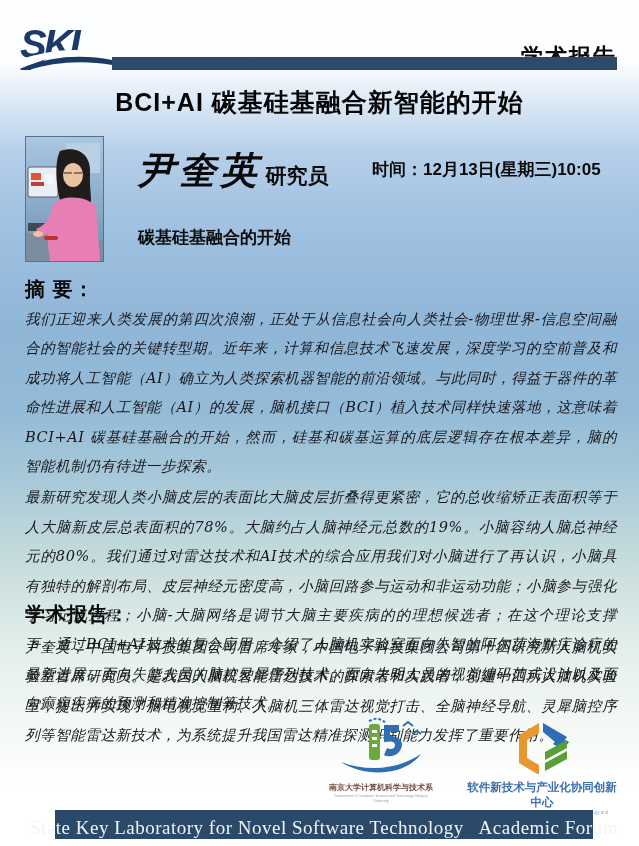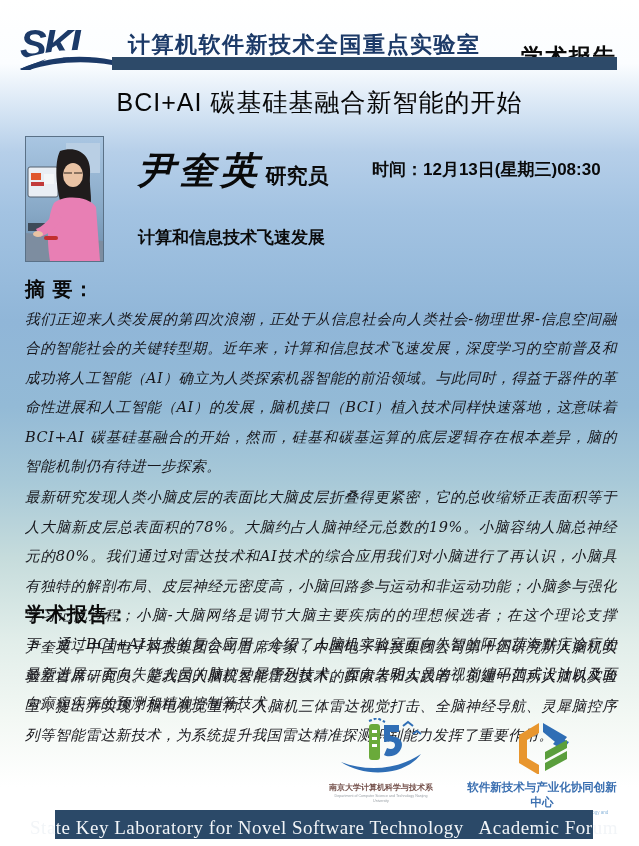--- a/index.html
+++ b/index.html
@@ -15,21 +15,21 @@
   
   .skl-logo { position:absolute; left:20px; top:22px; width:92px; height:48px; }
   .lab-name { position:absolute; left:128px; top:30px; font-size:22px; font-weight:bold;
     color:#1c3a68; letter-spacing:1.5px; }
   .event-type { position:absolute; right:22px; top:30px; font-size:22px; font-weight:bold;
     color:#0a0a0a; letter-spacing:2px;margin-top:12px; }
   .header-bar { position:absolute; left:112px; top:57px; width:505px; height:13px;
     background:#2d4a69; }
   
   .talk-title { position:absolute; left:0; top:86px; width:100%; text-align:center;
-    font-size:25px; font-weight:normal; color:#060606; letter-spacing:1px; }
+    font-size:25px; font-weight:bold; color:#060606; letter-spacing:1px; }
   
   .speaker-photo { position:absolute; left:25px; top:136px; width:79px; height:126px;
     border:1px solid #5a7187; }
   .speaker-name-row { position:absolute; left:138px; top:146px; }
   .speaker-name { font-family:"DejaVu Serif", serif; font-style:italic; font-weight:bold;
     font-size:37px; color:#0a0a0a; letter-spacing:4px; }
   .speaker-rank { font-size:21px; font-weight:bold; color:#0a0a0a; margin-left:0; }
   .speaker-affiliation { position:absolute; left:138px; top:226px; font-size:17px;
     font-weight:bold; color:#0a0a0a; }
   .meta-time  { position:absolute; left:372px; top:158px; font-size:17px; font-weight:bold; color:#0a0a0a; }
@@ -62,21 +62,20 @@
 <div class="page">
 
   <div class="skl-logo">
     <svg width="92" height="48" viewBox="0 0 92 48">
       <text x="0" y="36" font-family="Liberation Sans, sans-serif" font-size="40" font-weight="bold" font-style="italic" letter-spacing="-3" fill="#1c3a68">SKL</text>
       <path d="M-6,44 Q 40,24 98,36" stroke="#ffffff" stroke-width="7" fill="none"></path>
       <path d="M0,47 C 28,34 62,32 92,38 L92,43 C 60,37 26,41 4,50 Z" fill="#1c3a68"></path>
       <path d="M0,47 L26,37 L10,48 Z" fill="#1c3a68"></path>
     </svg>
   </div>
-  <div class="lab-name">计算机软件新技术全国重点实验室</div>
   <div class="event-type">学术报告</div>
   <div class="header-bar"></div>
 
   <div class="talk-title">BCI+AI 碳基硅基融合新智能的开始</div>
 
   <div class="speaker-photo">
     <svg width="77" height="124" viewBox="0 0 77 124">
       <defs>
         <linearGradient id="officeBg" x1="0" y1="0" x2="0" y2="1">
           <stop offset="0" stop-color="#a9c6e2"></stop>
@@ -98,23 +97,23 @@
       <path d="M28,66 C36,58 62,58 70,70 L74,124 L24,124 C20,100 22,78 28,66 Z" fill="#e87fb4"></path>
       <path d="M30,74 C22,84 16,90 10,92 L14,100 C26,96 32,88 36,82 Z" fill="#e87fb4"></path>
       <ellipse cx="12" cy="97" rx="5" ry="3" fill="#e9c3a4"></ellipse>
       <rect x="18" y="99" width="14" height="4" rx="2" fill="#c22f2f"></rect>
     </svg>
   </div>
   <div class="speaker-name-row">
     <span class="speaker-name">尹奎英</span>
     <span class="speaker-rank">研究员</span>
   </div>
-  <div class="speaker-affiliation">计算和信息技术飞速发展</div>
+  <div class="speaker-affiliation">碳基硅基融合的开始</div>
   <div class="meta-time">
-    <span>时间：</span><span>12月13日(星期三)08:30</span>
+    <span>时间：</span><span>12月13日(星期三)10:05</span>
   </div>
 
   <div class="abstract">
     <div class="section-heading">摘 要：</div>
     <p class="cjk-body">我们正迎来人类发展的第四次浪潮，正处于从信息社会向人类社会-物理世界-信息空间融合的智能社会的关键转型期。近年来，计算和信息技术飞速发展，深度学习的空前普及和成功将人工智能（AI）确立为人类探索机器智能的前沿领域。与此同时，得益于器件的革命性进展和人工智能（AI）的发展，脑机接口（BCI）植入技术同样快速落地，这意味着BCI+AI 碳基硅基融合的开始，然而，硅基和碳基运算的底层逻辑存在根本差异，脑的智能机制仍有待进一步探索。</p>
     <p class="cjk-body">最新研究发现人类小脑皮层的表面比大脑皮层折叠得更紧密，它的总收缩矫正表面积等于人大脑新皮层总表面积的78%。大脑约占人脑神经元总数的19%。小脑容纳人脑总神经元的80%。我们通过对雷达技术和AI技术的综合应用我们对小脑进行了再认识，小脑具有独特的解剖布局、皮层神经元密度高，小脑回路参与运动和非运动功能；小脑参与强化学习记忆过程；小脑-大脑网络是调节大脑主要疾病的的理想候选者；在这个理论支撑下，通过BCI+AI技术的复合应用，介绍了人脑机实验室面向失智的阿尔茨海默症诊疗的最新进展，面向失能人员的脑控灵犀序列技术、面向失明人员的视觉编码范式设计以及面向癫痫疾病的预测和精准控制等技术。</p>
   </div>
 
   <div class="bio">
     <div class="section-heading">学术报告：</div>

